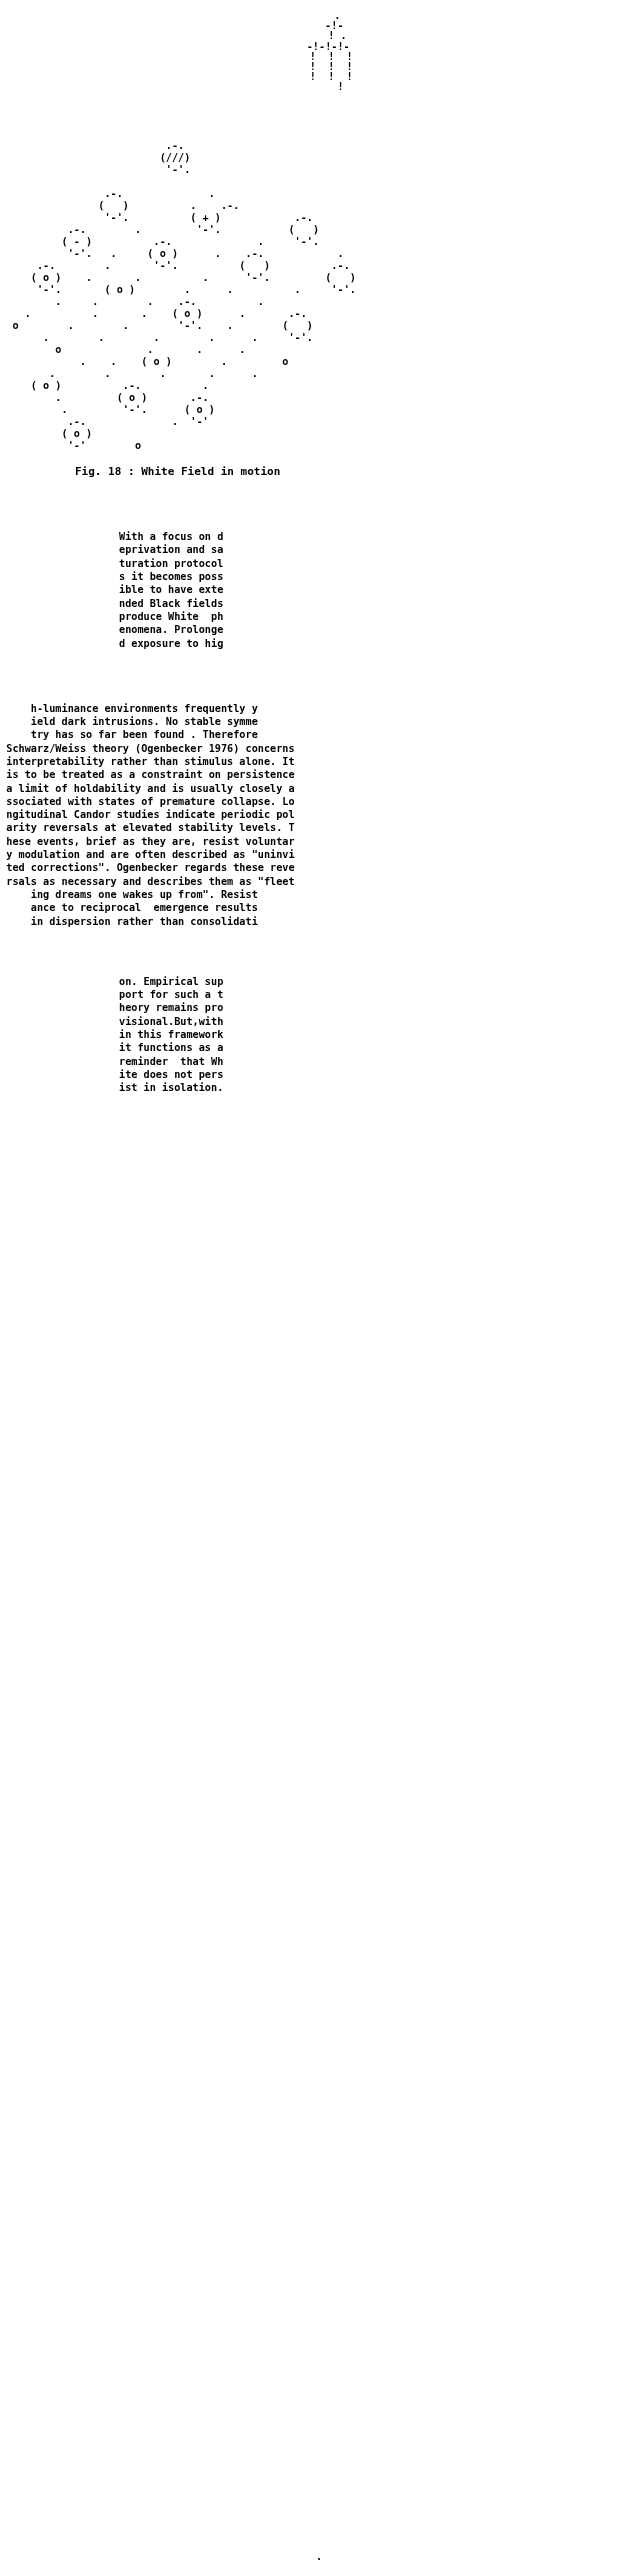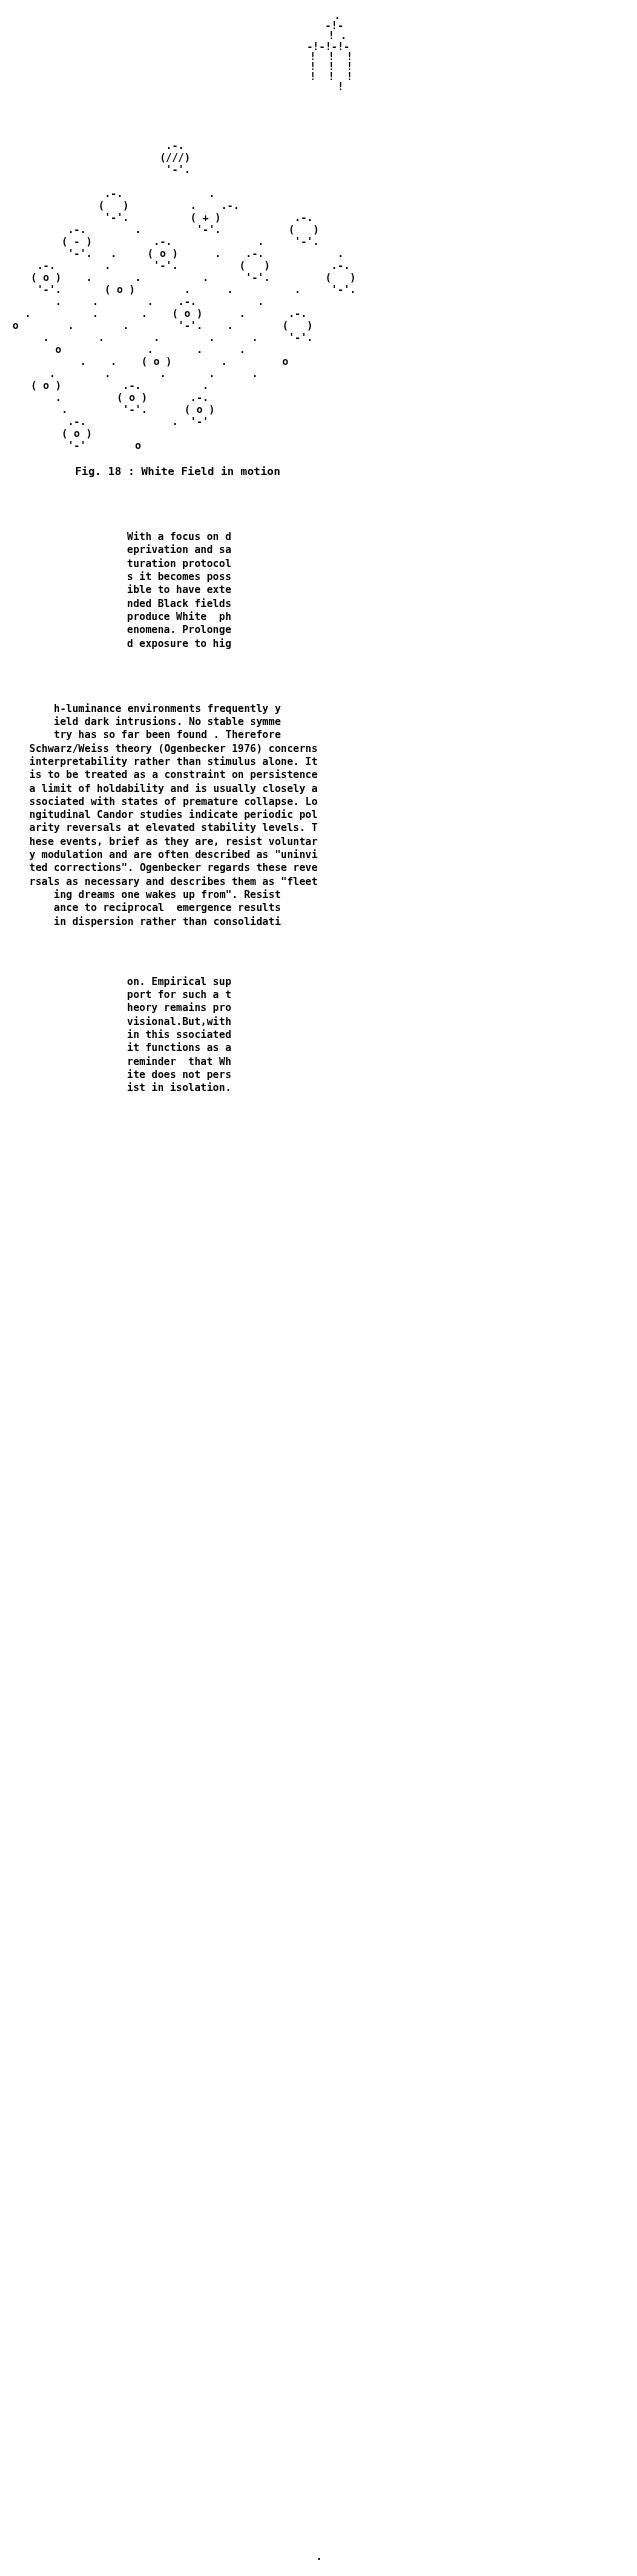--- a/index.html
+++ b/index.html
@@ -54,33 +54,31 @@
     padding-left: 75px;
     font-weight: bold;
   }
 
   
   .narrow-block {
     font-size: 10.2px;
     line-height: 13.3px;
     padding-left: 119px;
     font-weight: bold;
-    margin-left: 8px;
   }
   .block-gap-1 { padding-top: 52px; }
   .block-gap-3 { padding-top: 47px; }
 
   
   .wide-block {
     font-size: 10.2px;
     line-height: 13.3px;
     padding-top: 52px;
     padding-left: 6.3px;
     font-weight: bold;
-    margin-left: 23px;
   }
 
   
   .bottom-dot {
     position: absolute;
     left: 0;
     right: 0;
     bottom: 14px;
     text-align: center;
     font-size: 10.2px;
@@ -158,21 +156,21 @@
 ted corrections". Ogenbecker regards these reve
 rsals as necessary and describes them as "fleet
     ing dreams one wakes up from". Resist
     ance to reciprocal  emergence results
     in dispersion rather than consolidati</pre>
 
   <pre class="narrow-block block-gap-3">on. Empirical sup
 port for such a t
 heory remains pro
 visional.But,with
-in this ssociated
+in this framework
 it functions as a
 reminder  that Wh
 ite does not pers
 ist in isolation.</pre>
 
   <pre class="bottom-dot">.</pre>
 
 </div>
 
 

